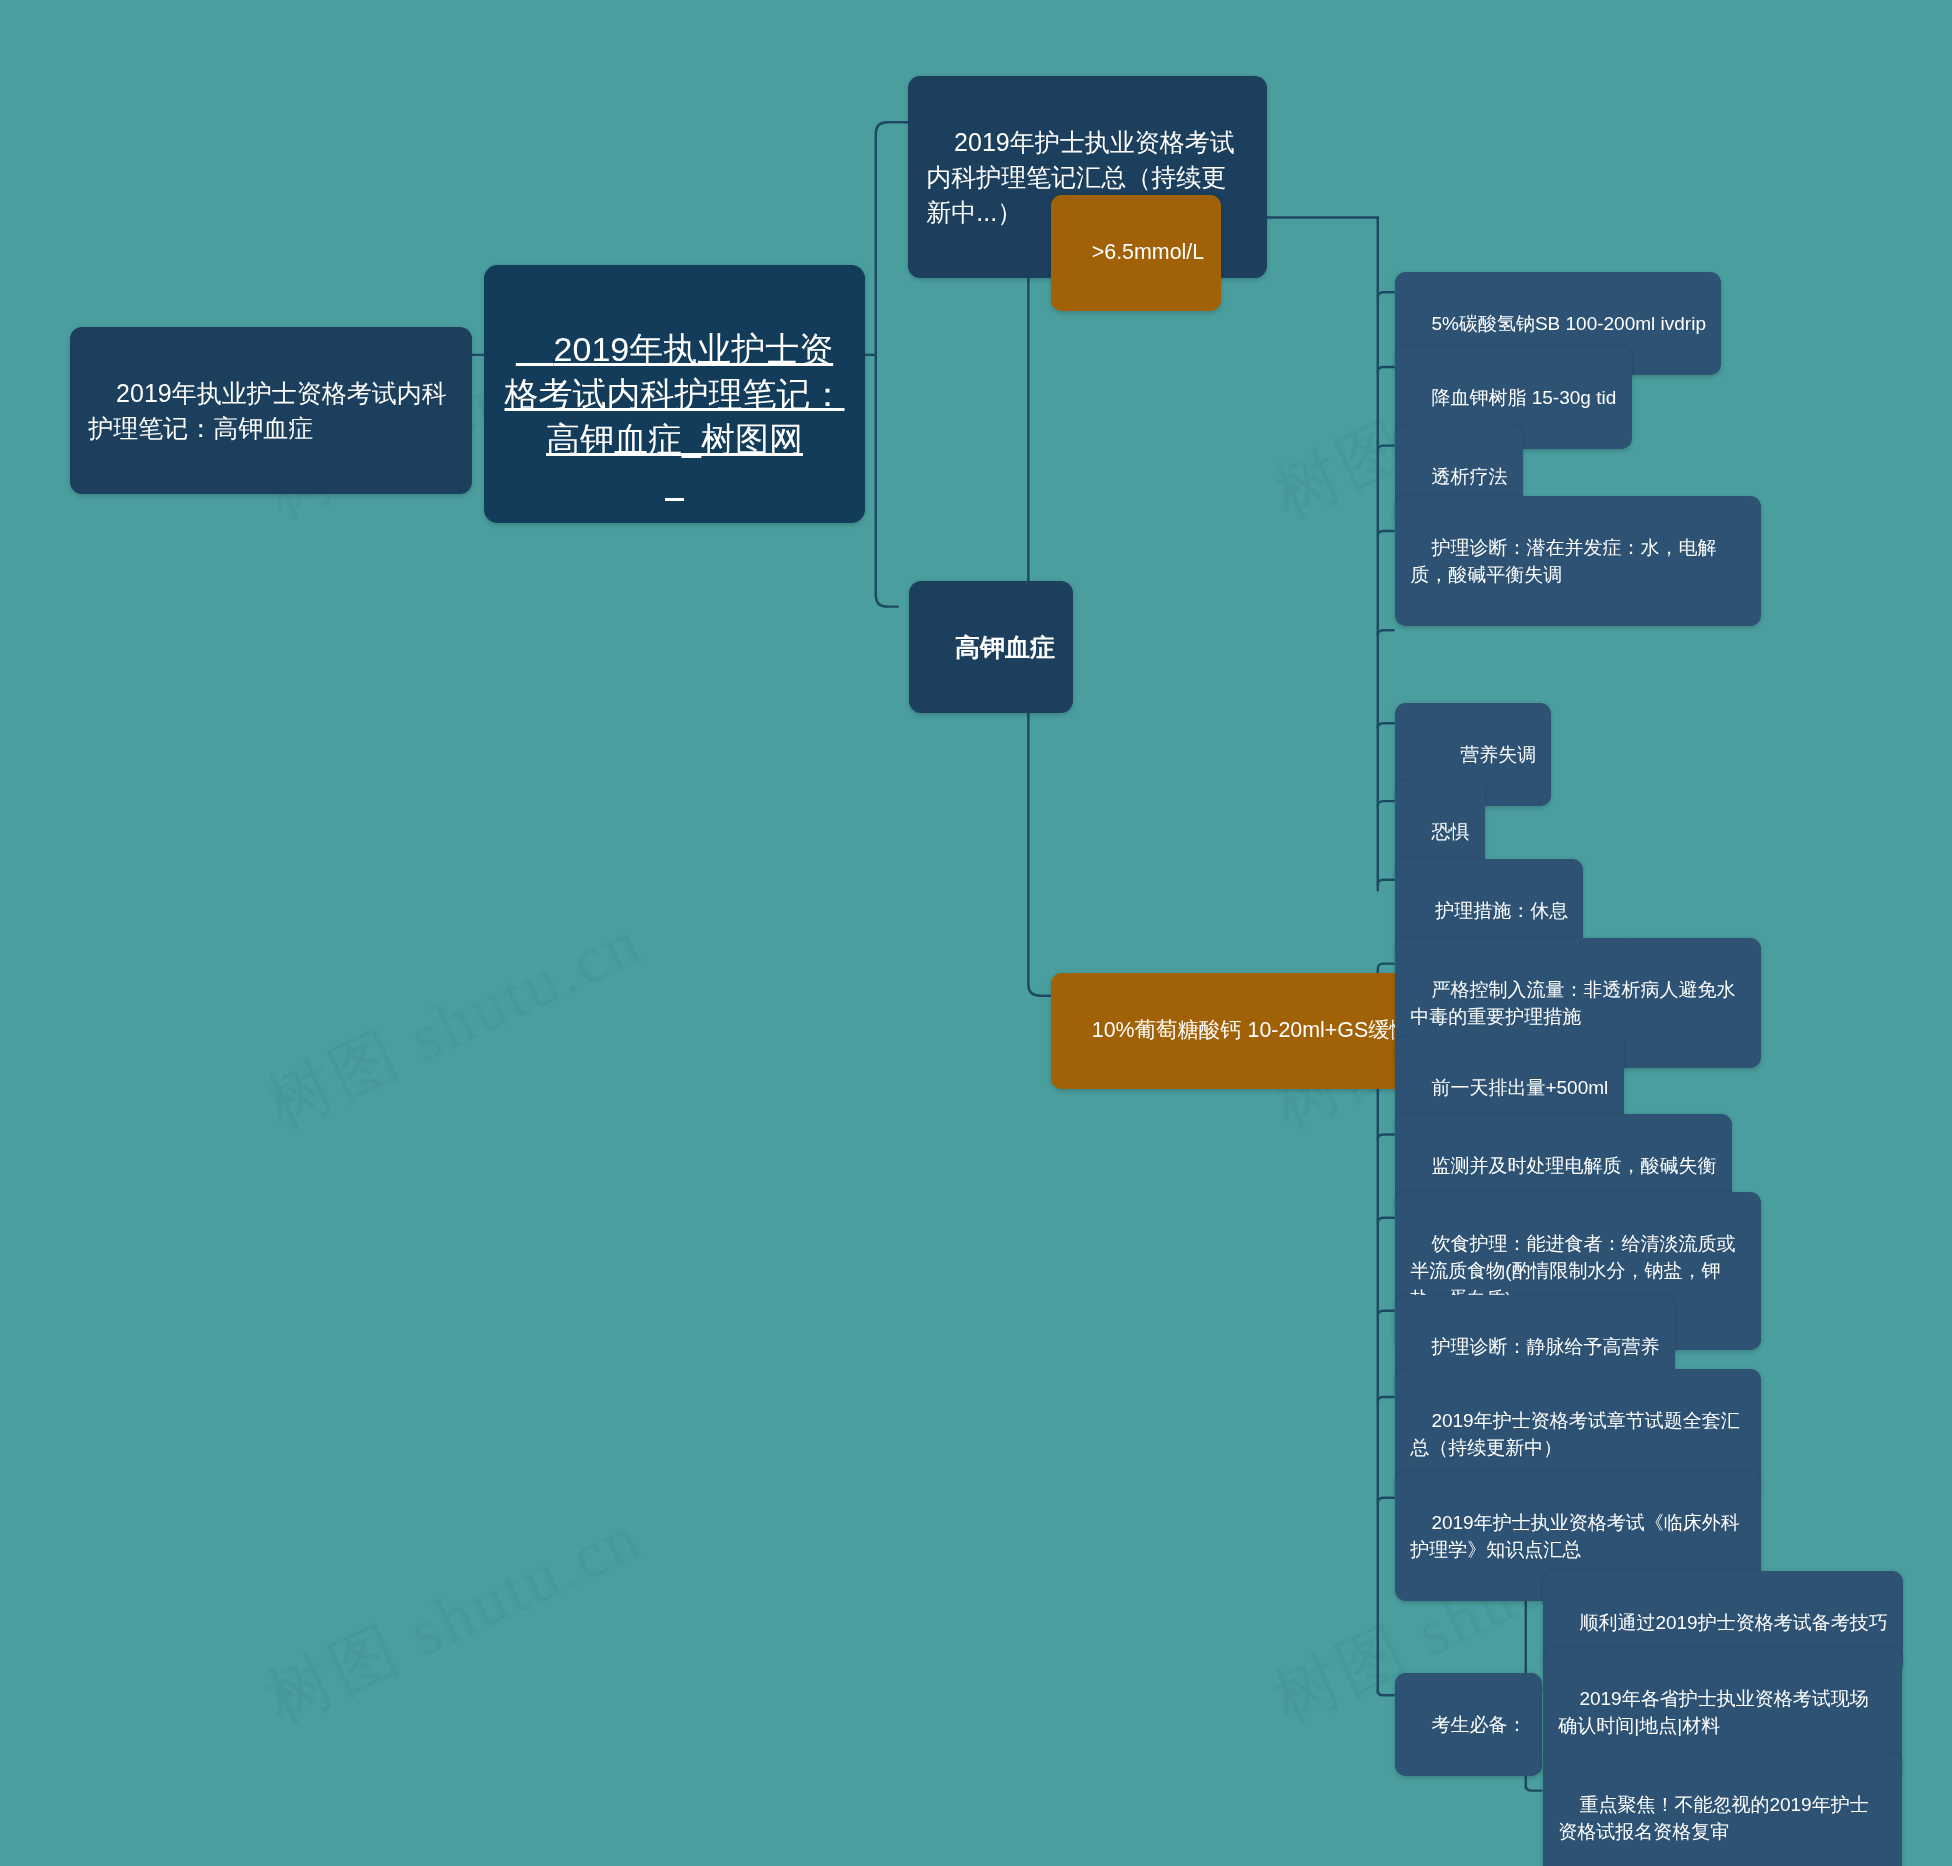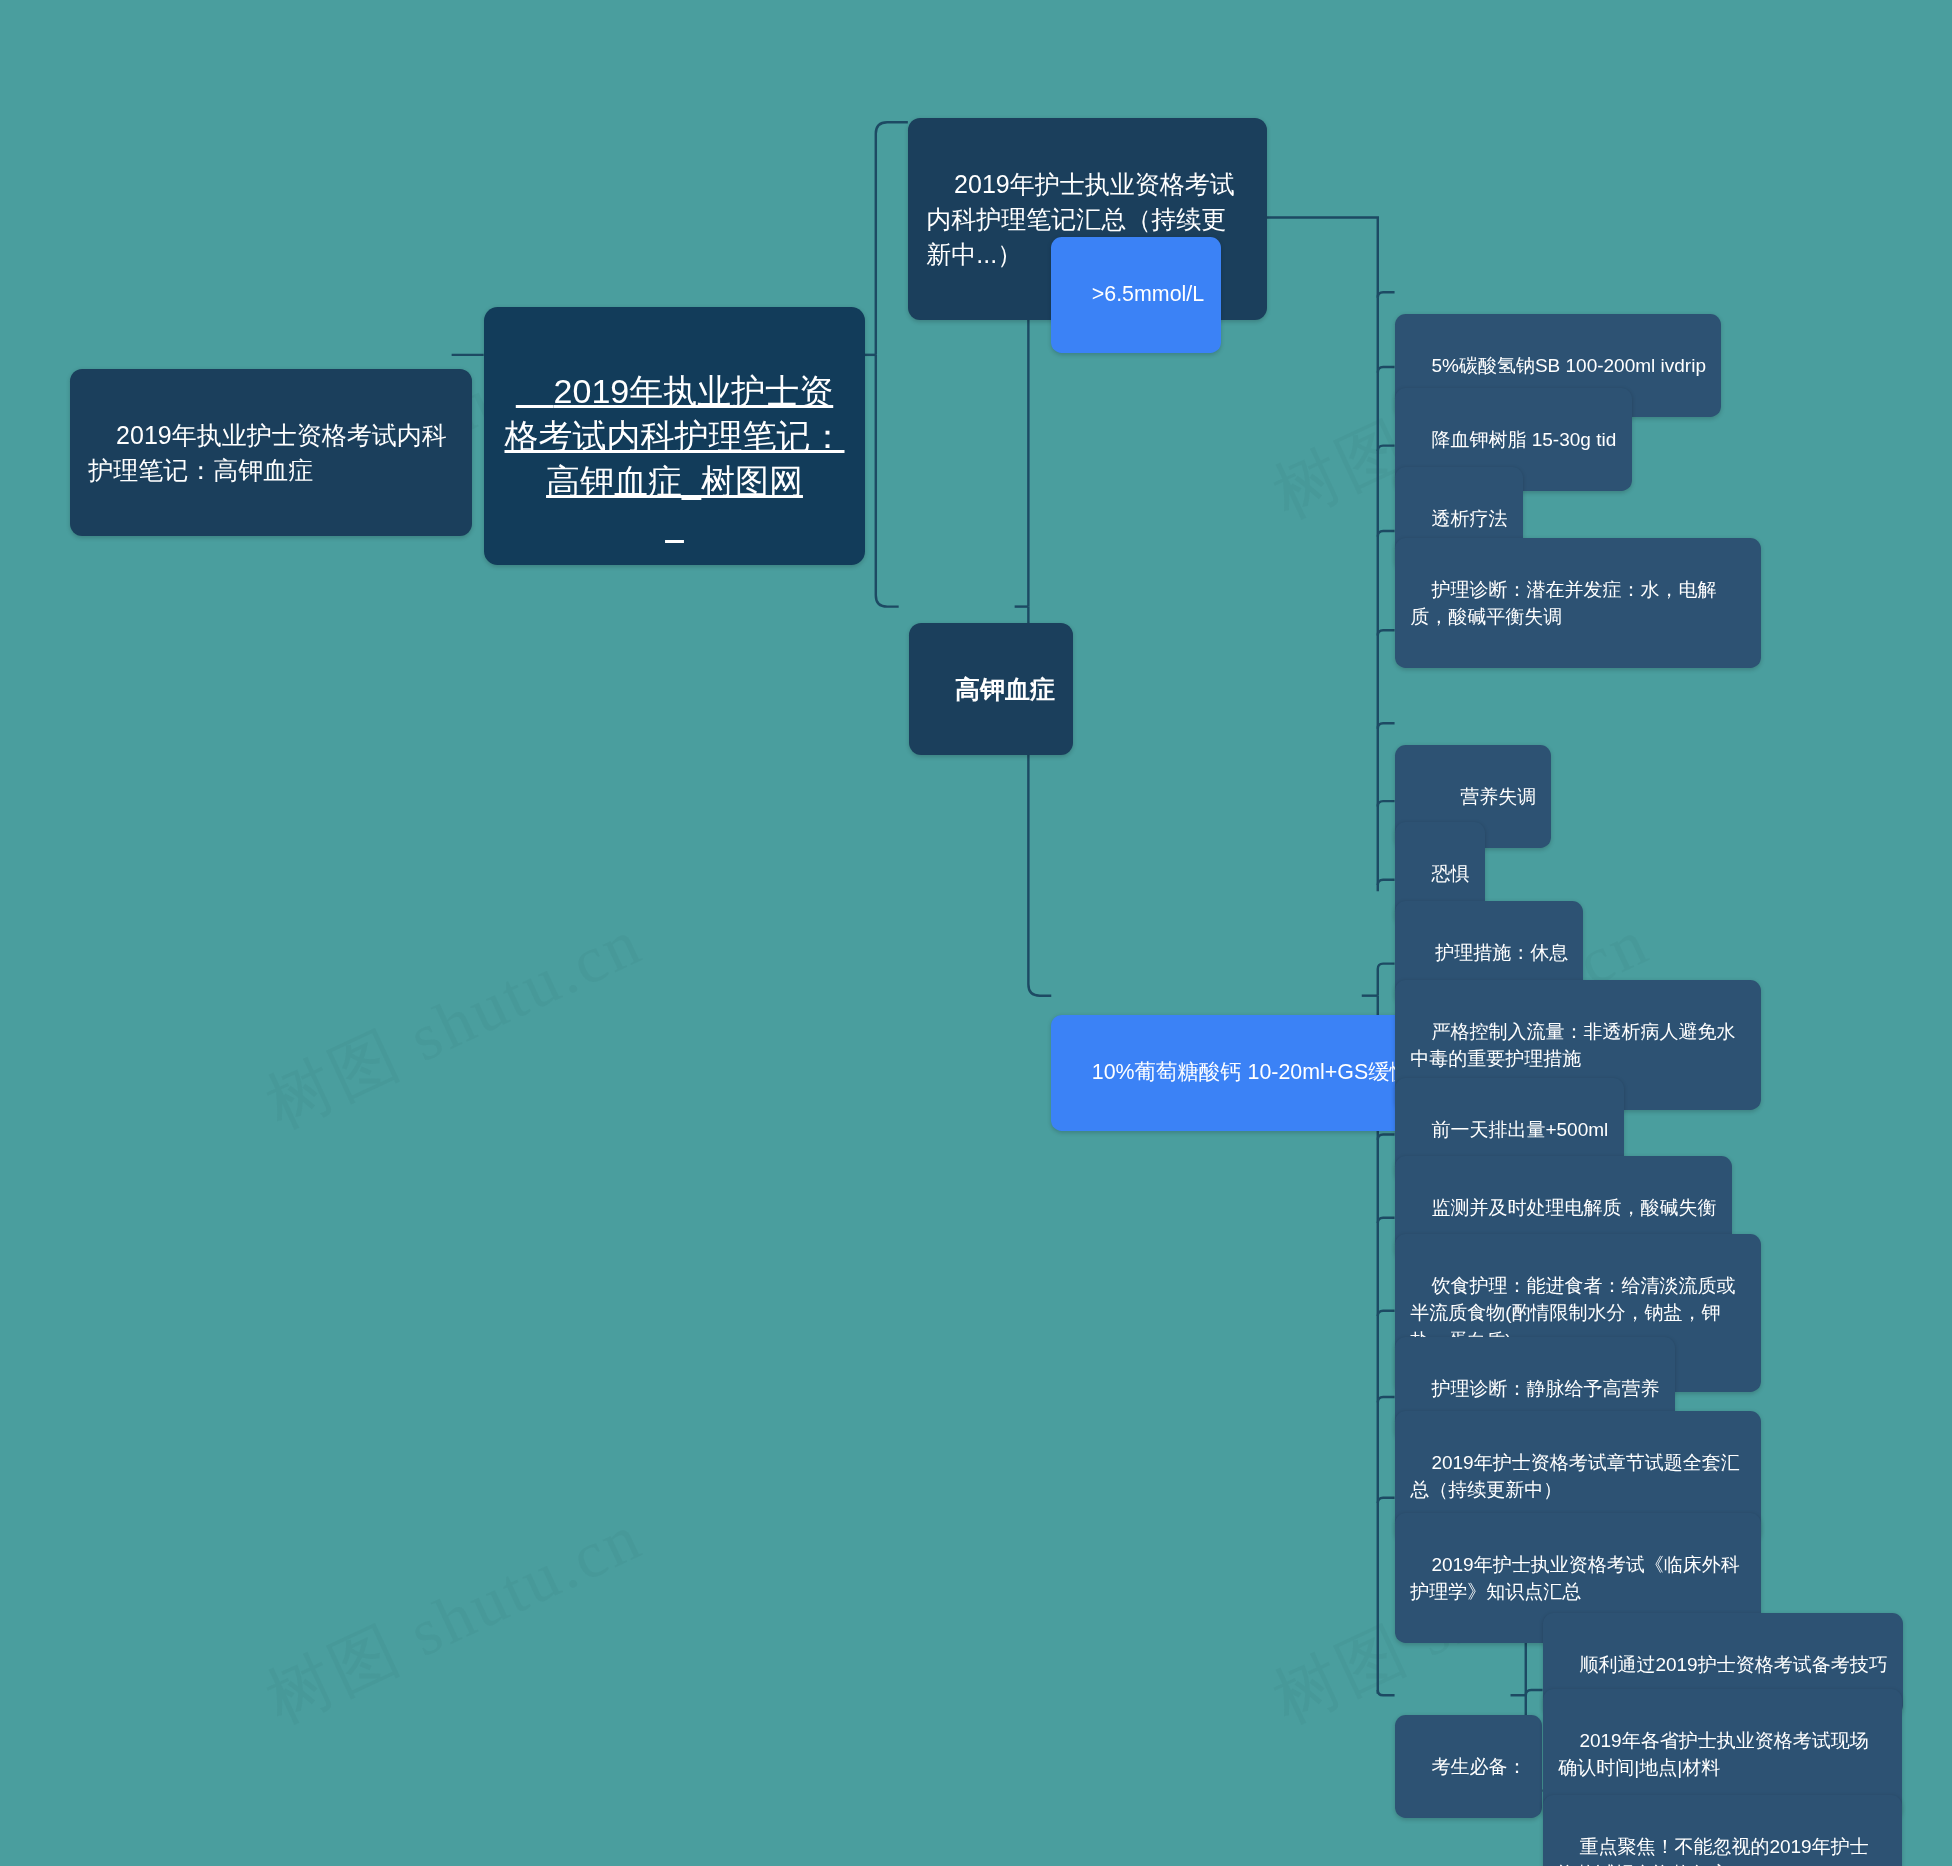--- a/index.html
+++ b/index.html
@@ -34,39 +34,38 @@
     position:absolute;
     background:#2d5273;
     color:#ffffff;
     border-radius:10.7px;
     padding:10px 15.3px;
     line-height:1.45;
     font-size:19px;
     box-shadow:0 1.5px 4.6px rgba(0,0,0,0.18);
     z-index:3;
     white-space:pre-wrap;
-    margin-top:42px;
   }
   .node.root {
     background:#123c5a;
     font-size:34px;
     line-height:1.32;
     text-align:center;
     border-radius:13.7px;
     padding:17px 20px;
   }
   .node.l1 {
     background:#1b3f5c;
     font-size:25px;
     line-height:1.4;
     padding:13.7px 18.3px;
     border-radius:12.2px;
   }
   .node.l2 {
-    background:#3b82f6;
+    background:#a16207;
     font-size:21.4px;
     padding:11.4px 17px;
   }
 </style>
 </head>
 <body>
 
 <div class="wm-layer">
   <div class="wm" style="left:252px;  top:458px;">树图 shutu.cn</div>
   <div class="wm" style="left:252px;  top:1068px;">树图 shutu.cn</div>

